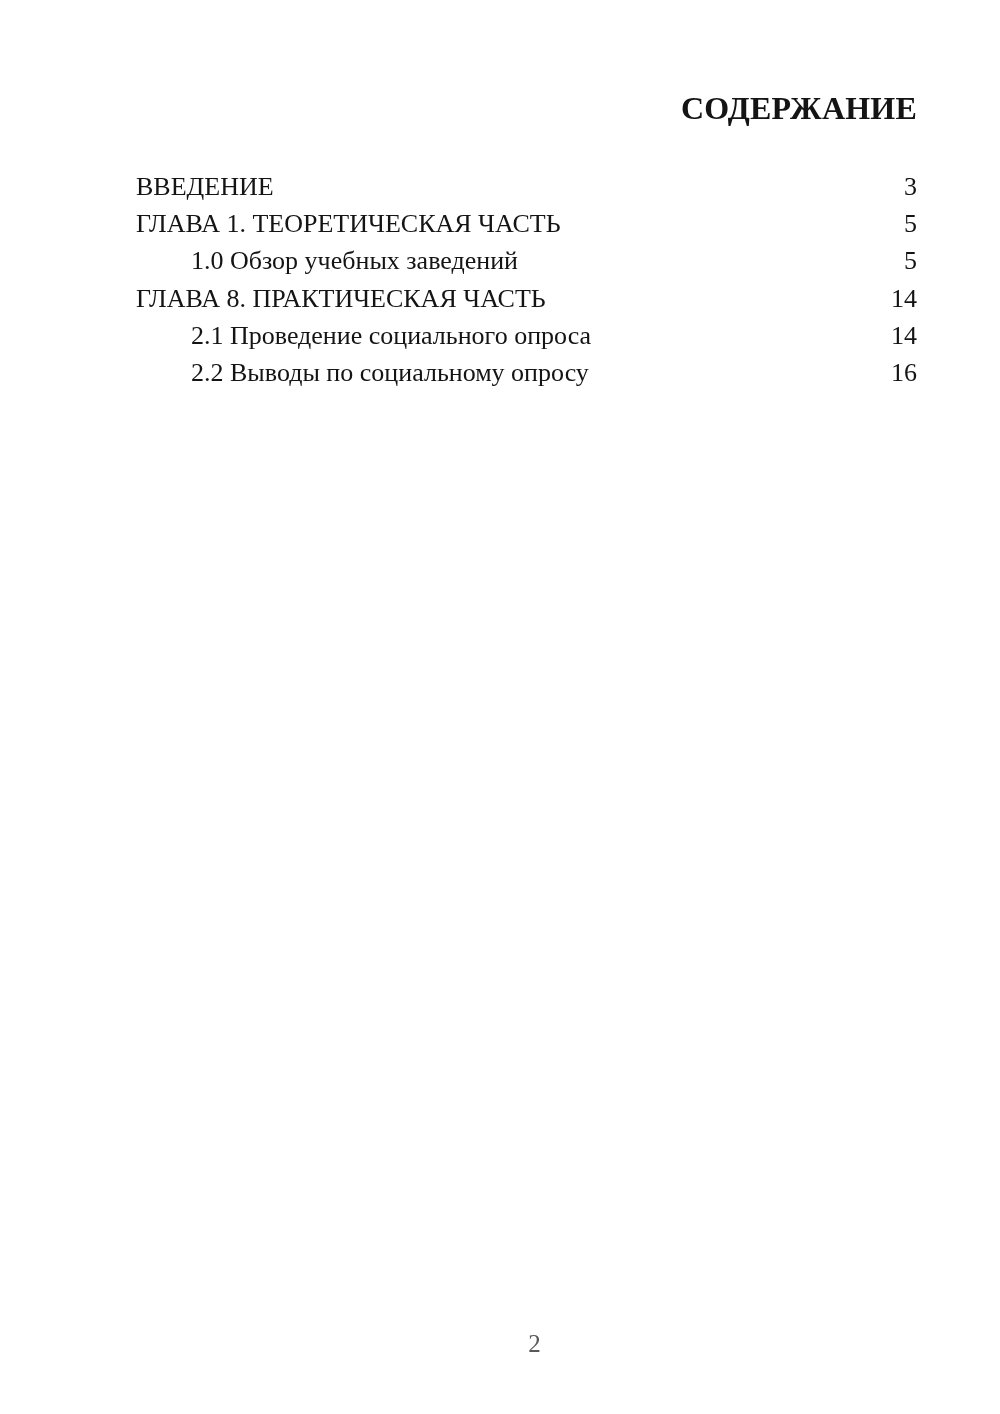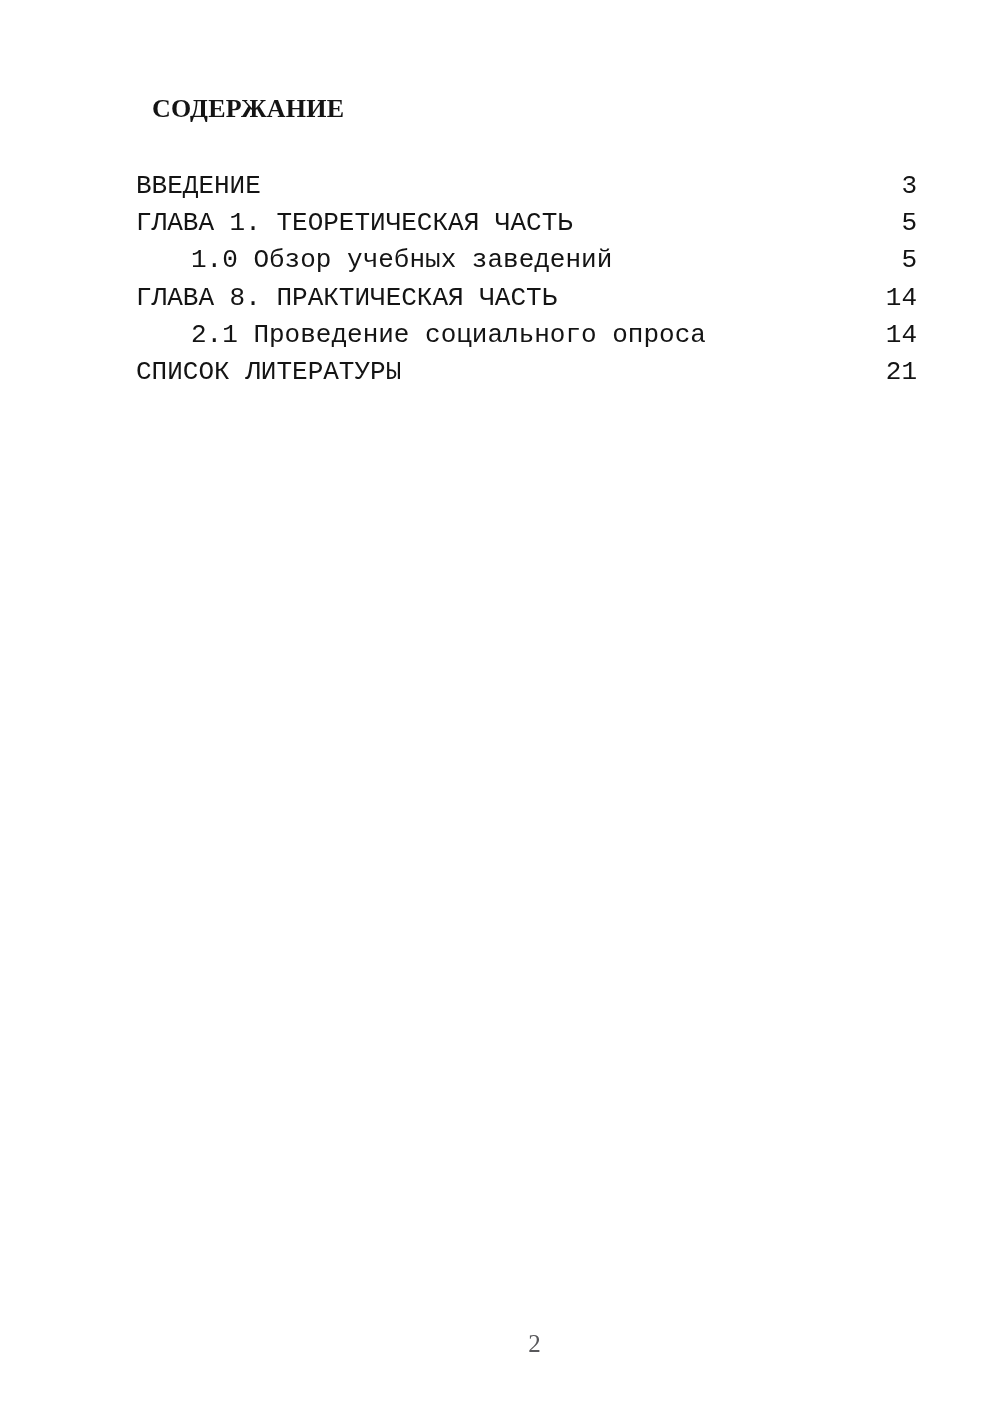--- a/index.html
+++ b/index.html
@@ -16,43 +16,42 @@
     position: relative;
     width: 1000px;
     height: 1414px;
     background: #ffffff;
   }
   .doc-title {
     position: absolute;
     left: 136px;
     right: 83px;
     top: 90px;
-    text-align: left;
+    text-align: right;
     text-indent: 16px;
-    font-size: 26px;
+    font-size: 32px;
     font-weight: bold;
     line-height: 37px;
     letter-spacing: 0.2px;
     white-space: nowrap;
   }
   .toc {
     position: absolute;
     left: 136px;
     right: 83px;
     top: 168px;
   }
   .toc-row {
     display: flex;
     justify-content: space-between;
     align-items: baseline;
     height: 37.2px;
     line-height: 37.2px;
     font-size: 26px;
     white-space: nowrap;
-    font-family: Liberation Mono, monospace;
   }
   .toc-row.indent .toc-label {
     padding-left: 55px;
   }
   .toc-label {
     flex: 1 1 auto;
     overflow: hidden;
   }
   .toc-page {
     flex: 0 0 auto;
@@ -100,23 +99,23 @@
   <div class="toc-row">
     <span class="toc-label">ГЛАВА 8. ПРАКТИЧЕСКАЯ ЧАСТЬ</span>
     <span class="toc-page">14</span>
   </div>
 
   <div class="toc-row indent">
     <span class="toc-label">2.1 Проведение социального опроса</span>
     <span class="toc-page">14</span>
   </div>
 
+  <div class="toc-row indent">
+    <span class="toc-label">2.2 Выводы по социальному опросу</span>
+    <span class="toc-page">16</span>
+  </div>
 
 
-  <div class="toc-row">
-    <span class="toc-label">СПИСОК ЛИТЕРАТУРЫ</span>
-    <span class="toc-page">21</span>
-  </div>
 </div>
 
   <div class="footer-page-num">2</div>
 
 </div>
 
 </body></html>

